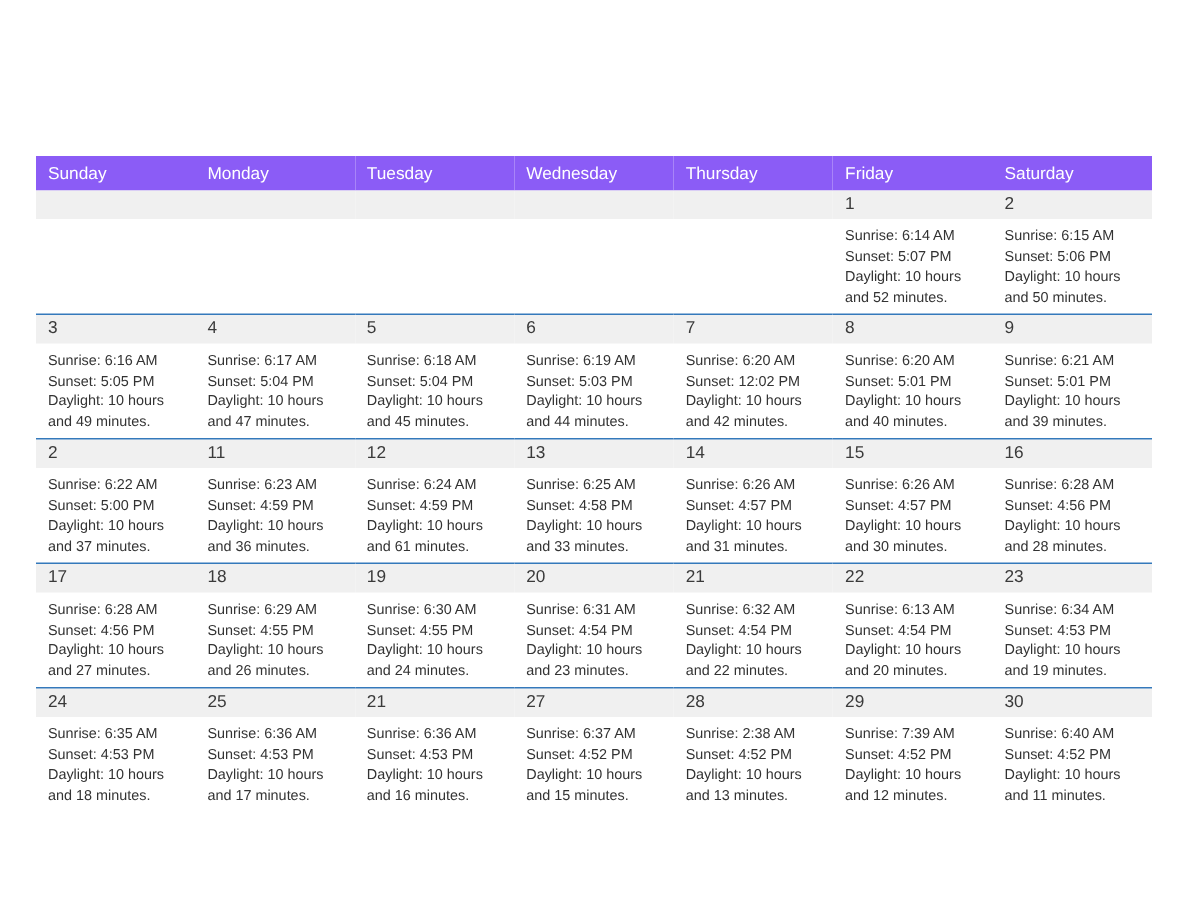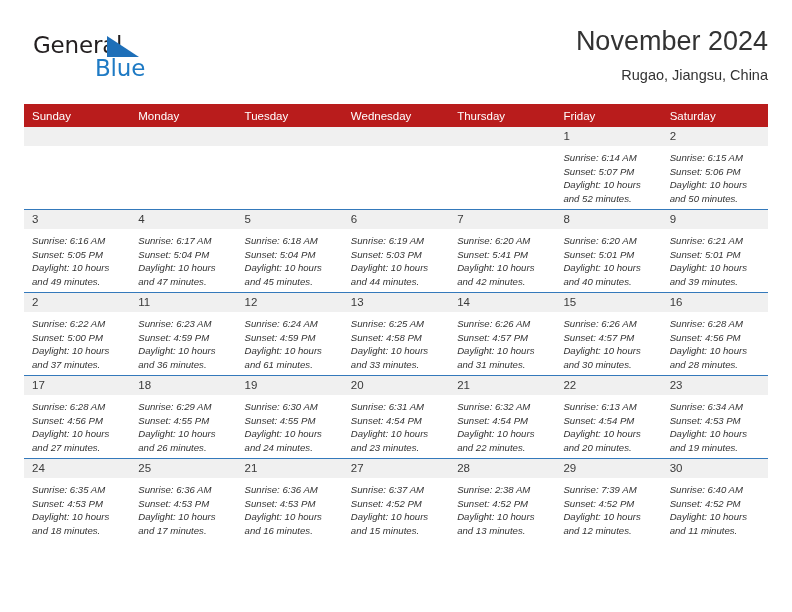--- a/index.html
+++ b/index.html
@@ -95,21 +95,21 @@
   .calendar {
     position: absolute;
     left: 24px;
     top: 104px;
     width: 744px;
     border-collapse: collapse;
     table-layout: fixed;
   }
 
   .calendar th {
-    background: #b91c1c;
+    background: #8b5cf6;
     color: #ffffff;
     font-size: 11.5px;
     font-weight: normal;
     text-align: left;
     padding: 5px 0 5px 8px;
     height: 13px;
     border: none;
   }
 
   .calendar td {
@@ -134,48 +134,33 @@
     padding-left: 8px;
     font-size: 11.5px;
     color: #3a3a3a;
     box-sizing: border-box;
   }
   .cell-body {
     padding: 5px 6px 0 8px;
     font-size: 9.6px;
     line-height: 13.6px;
     color: #333333;
-    font-style: italic;
   }
   .cell-body .line {
     white-space: nowrap;
   }
   td.empty .daynum-band {
     background: #f0f0f0;
   }
 </style>
 </head>
 <body>
 
 <div class="page">
 
-  <div class="header">
-
-    <div class="logo">
-      <span class="logo-general">General</span>
-      <span class="logo-triangle"></span>
-      <span class="logo-blue">Blue</span>
-    </div>
-
-    <div class="title-block">
-      <div class="cal-title">November 2024</div>
-      <div class="cal-subtitle">Rugao, Jiangsu, China</div>
-    </div>
-
-  </div>
 
   <table class="calendar">
     <thead>
       <tr>
         <th>Sunday</th>
         <th>Monday</th>
         <th>Tuesday</th>
         <th>Wednesday</th>
         <th>Thursday</th>
         <th>Friday</th>
@@ -252,21 +237,21 @@
               <div class="line">Sunrise: 6:19 AM</div>
               <div class="line">Sunset: 5:03 PM</div>
               <div class="line">Daylight: 10 hours</div>
               <div class="line">and 44 minutes.</div>
             </div>
           </td>
           <td>
             <div class="daynum-band">7</div>
             <div class="cell-body">
               <div class="line">Sunrise: 6:20 AM</div>
-              <div class="line">Sunset: 5:41 PM</div>
+              <div class="line">Sunset: 12:02 PM</div>
               <div class="line">Daylight: 10 hours</div>
               <div class="line">and 42 minutes.</div>
             </div>
           </td>
           <td>
             <div class="daynum-band">8</div>
             <div class="cell-body">
               <div class="line">Sunrise: 6:20 AM</div>
               <div class="line">Sunset: 5:01 PM</div>
               <div class="line">Daylight: 10 hours</div>

